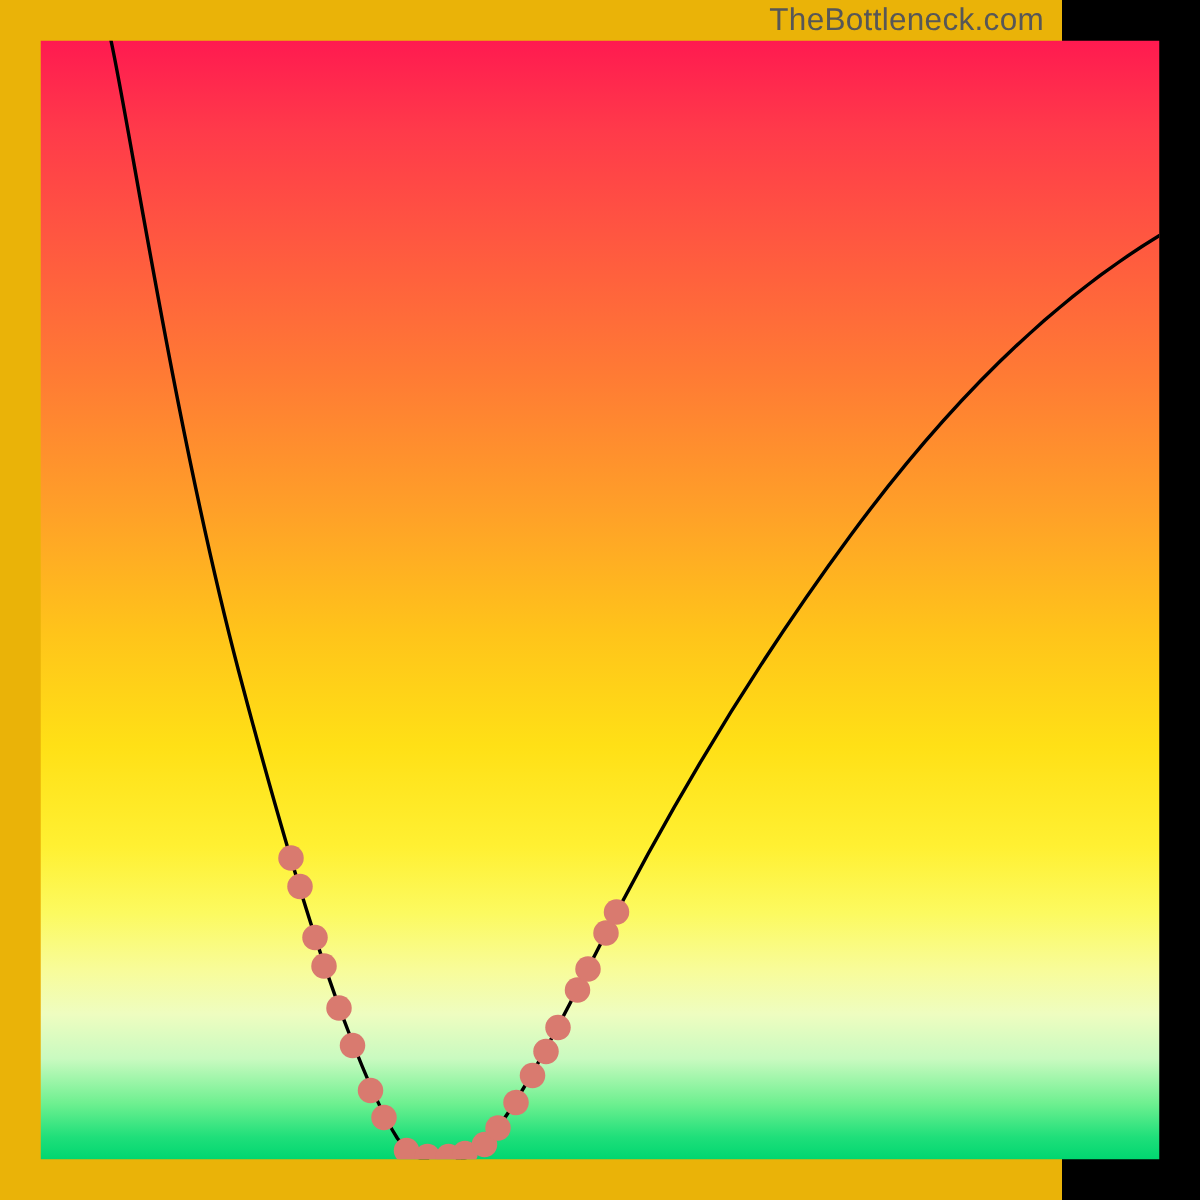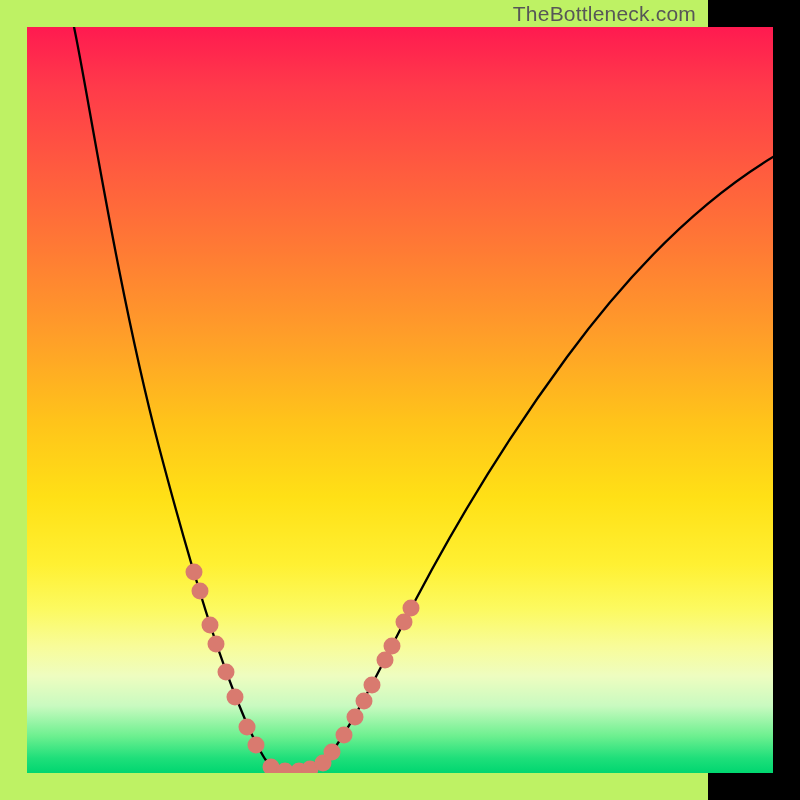--- a/index.html
+++ b/index.html
@@ -10,21 +10,21 @@
     overflow: hidden;
     background: #000;
     font-family: Arial, Helvetica, sans-serif;
   }
   .frame {
     position: absolute;
     top: 0;
     left: 0;
     width: 708px;
     height: 800px;
-    background: #bef264;
+    background: #eab308;
   }
   .plot-area {
     position: absolute;
     top: 27px;
     left: 27px;
     width: 746px;
     height: 746px;
     overflow: hidden;
   }
   .gradient-bg {

